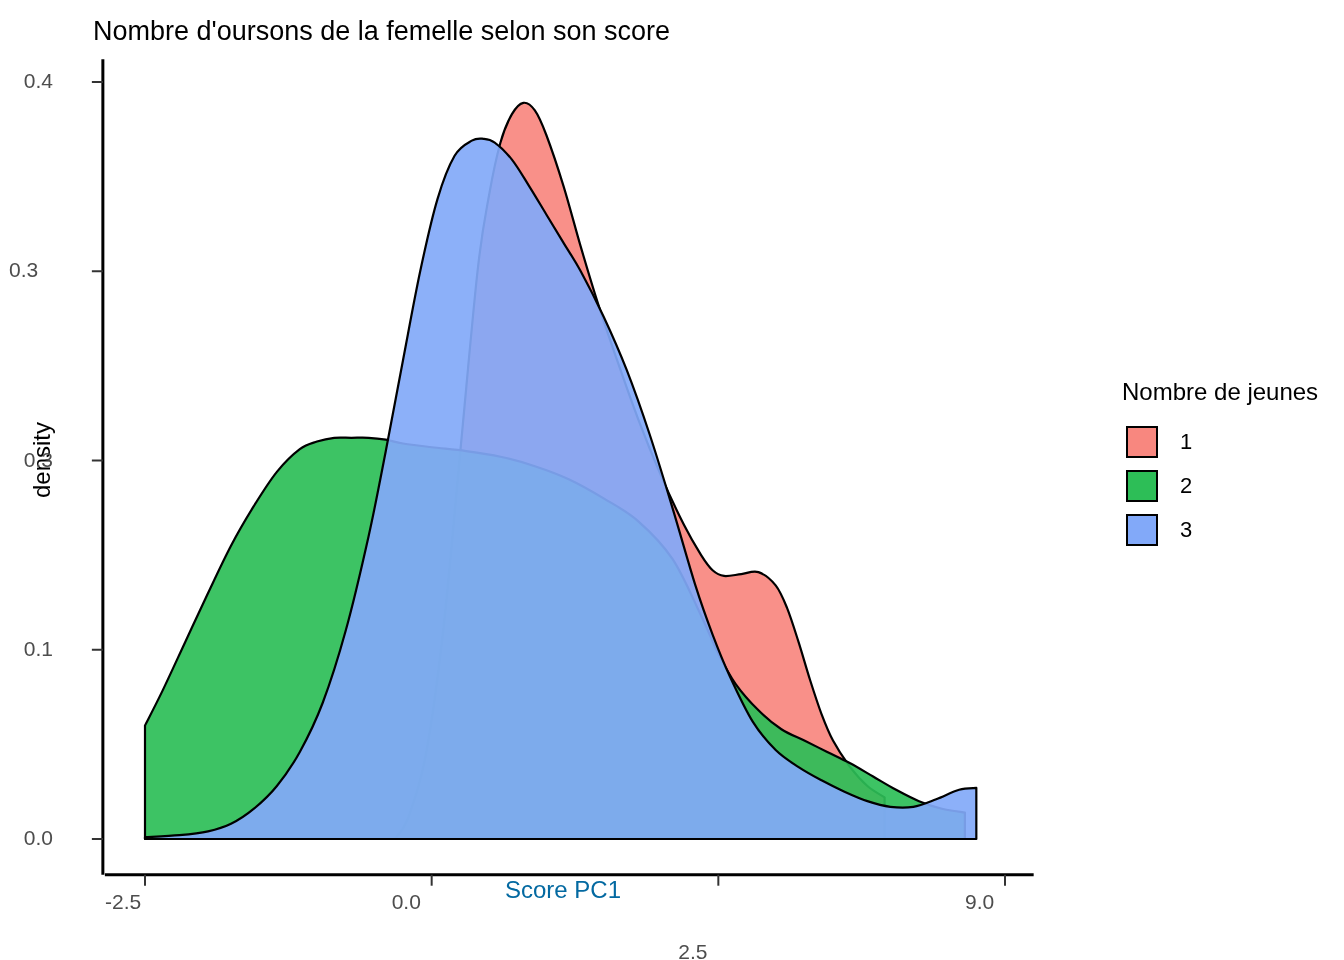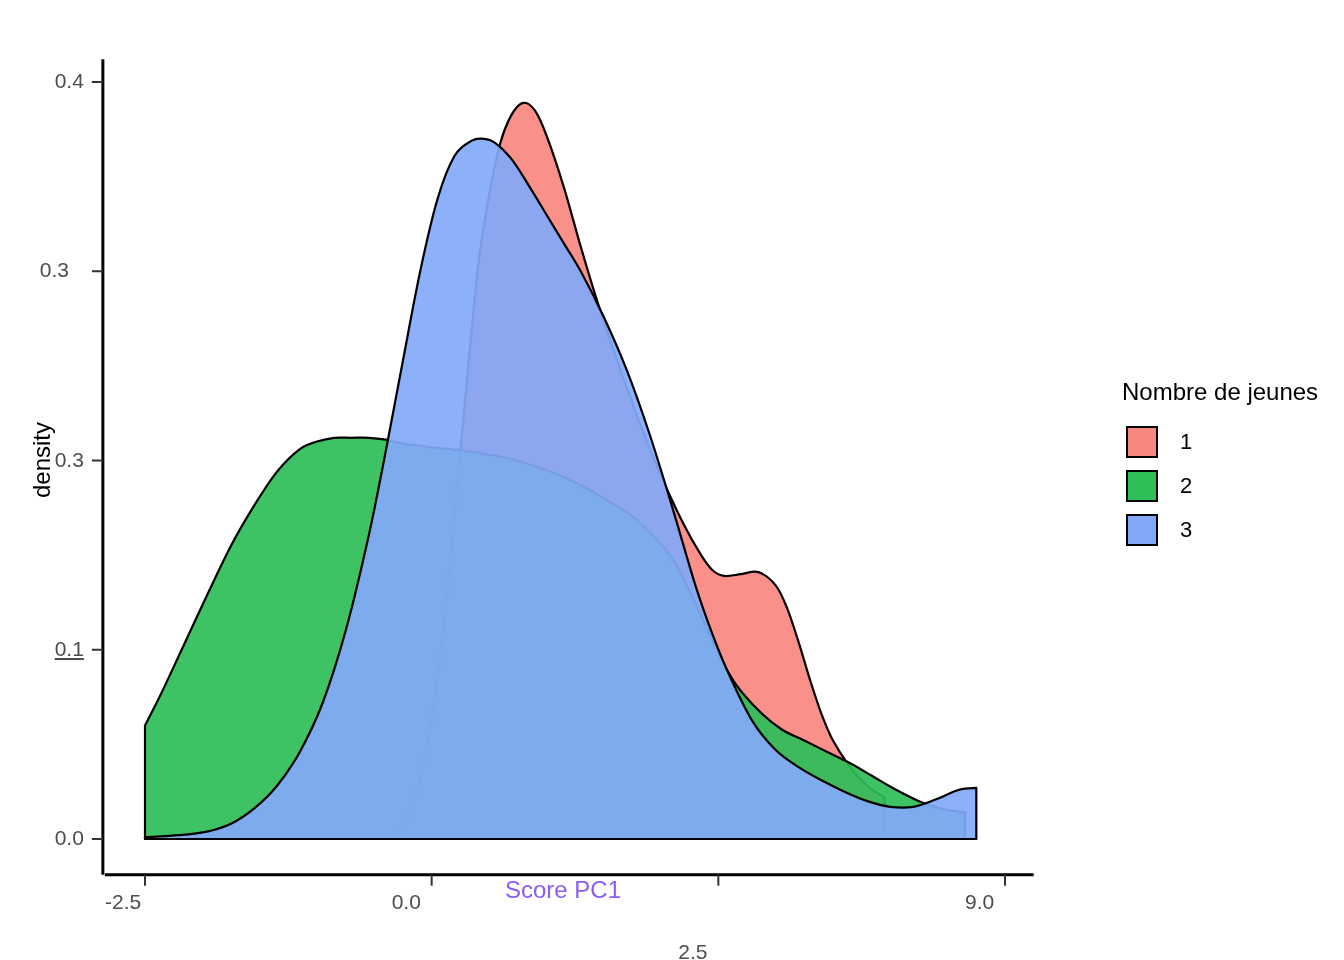--- a/index.html
+++ b/index.html
@@ -40,31 +40,30 @@
     transform: translate(28px, 560px) rotate(-90deg);
     white-space: nowrap;
   }
   .axis-title-x {
     position: absolute;
     left: 93px;
     top: 876px;
     width: 940px;
     text-align: center;
     font-size: 24px;
-    color: #8b5cf6;
+    color: #0369a1;
     white-space: nowrap;
   }
   .tick-label {
     position: absolute;
     font-size: 21px;
     color: #4d4d4d;
     white-space: nowrap;
   }
   .tick-label.y {
-    text-align: right;
     width: 60px;
   }
   .tick-label.x {
     text-align: left;
     width: 80px;
   }
   #chart-svg {
     position: absolute;
     left: 0;
     top: 0;
@@ -97,20 +96,21 @@
     font-size: 22px;
     color: #000000;
     margin-left: 22px;
   }
 </style>
 </head>
 <body>
 
 <div id="plot-root">
 
+  <div class="plot-title">Nombre d'oursons de la femelle selon son score</div>
 
   <svg id="chart-svg" width="1344" height="960">
       <defs>
         <clipPath id="panel-clip">
           <rect x="104.86666666666666" y="53.29000000000019" width="928.7999999999998" height="808.4199999999998"></rect>
         </clipPath>
       </defs>
       <g clip-path="url(#panel-clip)">
         <path d="M394.97,839.00C397.27,835.22 403.57,830.48 408.73,816.29C413.89,802.10 420.20,784.75 425.93,753.84C431.67,722.93 437.40,681.29 443.13,630.83C448.87,580.36 454.60,510.97 460.33,451.04C466.07,391.11 472.76,313.83 477.53,271.25C482.31,228.67 485.18,217.00 489.00,195.55C492.82,174.10 496.64,156.12 500.47,142.56C504.29,129.00 508.11,120.80 511.93,114.17C515.76,107.55 519.58,103.45 523.40,102.82C527.22,102.19 531.04,105.03 534.87,110.39C538.69,115.75 541.56,122.37 546.33,134.99C551.11,147.61 557.80,167.48 563.53,186.09C569.27,204.70 575.00,227.09 580.73,246.65C586.47,266.20 592.20,285.44 597.93,303.42C603.67,321.40 608.44,335.28 615.13,354.52C621.82,373.76 630.42,398.68 638.07,418.87C645.71,439.05 653.36,457.98 661.00,475.64C668.64,493.30 677.24,511.60 683.93,524.85C690.62,538.09 696.36,547.55 701.13,555.13C705.91,562.70 708.78,566.80 712.60,570.27C716.42,573.73 719.29,575.31 724.07,575.94C728.84,576.57 735.53,574.68 741.27,574.05C747.00,573.42 752.73,570.26 758.47,572.16C764.20,574.05 770.89,579.41 775.67,585.40C780.44,591.40 783.31,598.65 787.13,608.12C790.96,617.58 794.78,630.19 798.60,642.18C802.42,654.17 806.24,668.04 810.07,680.03C813.89,692.02 817.71,704.00 821.53,714.10C825.36,724.19 828.22,731.76 833.00,740.59C837.78,749.42 844.47,759.52 850.20,767.09C855.93,774.65 861.67,780.96 867.40,786.01C873.13,791.06 881.73,795.47 884.60,797.37 L884.60,839.00 L394.97,839.00 Z" fill="#F8877F" fill-opacity="0.92" stroke="none"></path>
         <path d="M394.97,839.00C397.27,835.22 403.57,830.48 408.73,816.29C413.89,802.10 420.20,784.75 425.93,753.84C431.67,722.93 437.40,681.29 443.13,630.83C448.87,580.36 454.60,510.97 460.33,451.04C466.07,391.11 472.76,313.83 477.53,271.25C482.31,228.67 485.18,217.00 489.00,195.55C492.82,174.10 496.64,156.12 500.47,142.56C504.29,129.00 508.11,120.80 511.93,114.17C515.76,107.55 519.58,103.45 523.40,102.82C527.22,102.19 531.04,105.03 534.87,110.39C538.69,115.75 541.56,122.37 546.33,134.99C551.11,147.61 557.80,167.48 563.53,186.09C569.27,204.70 575.00,227.09 580.73,246.65C586.47,266.20 592.20,285.44 597.93,303.42C603.67,321.40 608.44,335.28 615.13,354.52C621.82,373.76 630.42,398.68 638.07,418.87C645.71,439.05 653.36,457.98 661.00,475.64C668.64,493.30 677.24,511.60 683.93,524.85C690.62,538.09 696.36,547.55 701.13,555.13C705.91,562.70 708.78,566.80 712.60,570.27C716.42,573.73 719.29,575.31 724.07,575.94C728.84,576.57 735.53,574.68 741.27,574.05C747.00,573.42 752.73,570.26 758.47,572.16C764.20,574.05 770.89,579.41 775.67,585.40C780.44,591.40 783.31,598.65 787.13,608.12C790.96,617.58 794.78,630.19 798.60,642.18C802.42,654.17 806.24,668.04 810.07,680.03C813.89,692.02 817.71,704.00 821.53,714.10C825.36,724.19 828.22,731.76 833.00,740.59C837.78,749.42 844.47,759.52 850.20,767.09C855.93,774.65 861.67,780.96 867.40,786.01C873.13,791.06 881.73,795.47 884.60,797.37 L884.60,839.00 L394.97,839.00 Z" fill="none" stroke="#000000" stroke-width="2.2" stroke-linejoin="round"></path>
@@ -132,21 +132,21 @@
         <line x1="91.86666666666666" y1="271.25" x2="102.86666666666666" y2="271.25" stroke="#333333" stroke-width="2"></line>
         <line x1="91.86666666666666" y1="82" x2="102.86666666666666" y2="82" stroke="#333333" stroke-width="2"></line>
       </g>
     </svg>
 
   <div class="axis-title-y">density</div>
   <div class="axis-title-x">Score PC1</div>
 
   <div id="y-tick-labels">
       <div class="tick-label y" style="left: 23.8667px; top: 826px;">0.0</div>
-      <div class="tick-label y" style="left: 23.8667px; top: 636.75px; text-decoration: underline;">0.1</div>
+      <div class="tick-label y" style="left: 23.8667px; top: 636.75px;">0.1</div>
       <div class="tick-label y" style="left: 23.8667px; top: 447.5px;">0.3</div>
       <div class="tick-label y" style="left: 9px; top: 258.25px;">0.3</div>
       <div class="tick-label y" style="left: 23.8667px; top: 69px;">0.4</div>
     </div>
   <div id="x-tick-labels">
       <div class="tick-label x" style="left: 105px; top: 889.71px;">-2.5</div>
       <div class="tick-label x" style="left: 391.667px; top: 889.71px;">0.0</div>
       <div class="tick-label x" style="left: 678.333px; top: 940px;">2.5</div>
       <div class="tick-label x" style="left: 965px; top: 889.71px;">9.0</div>
     </div>

